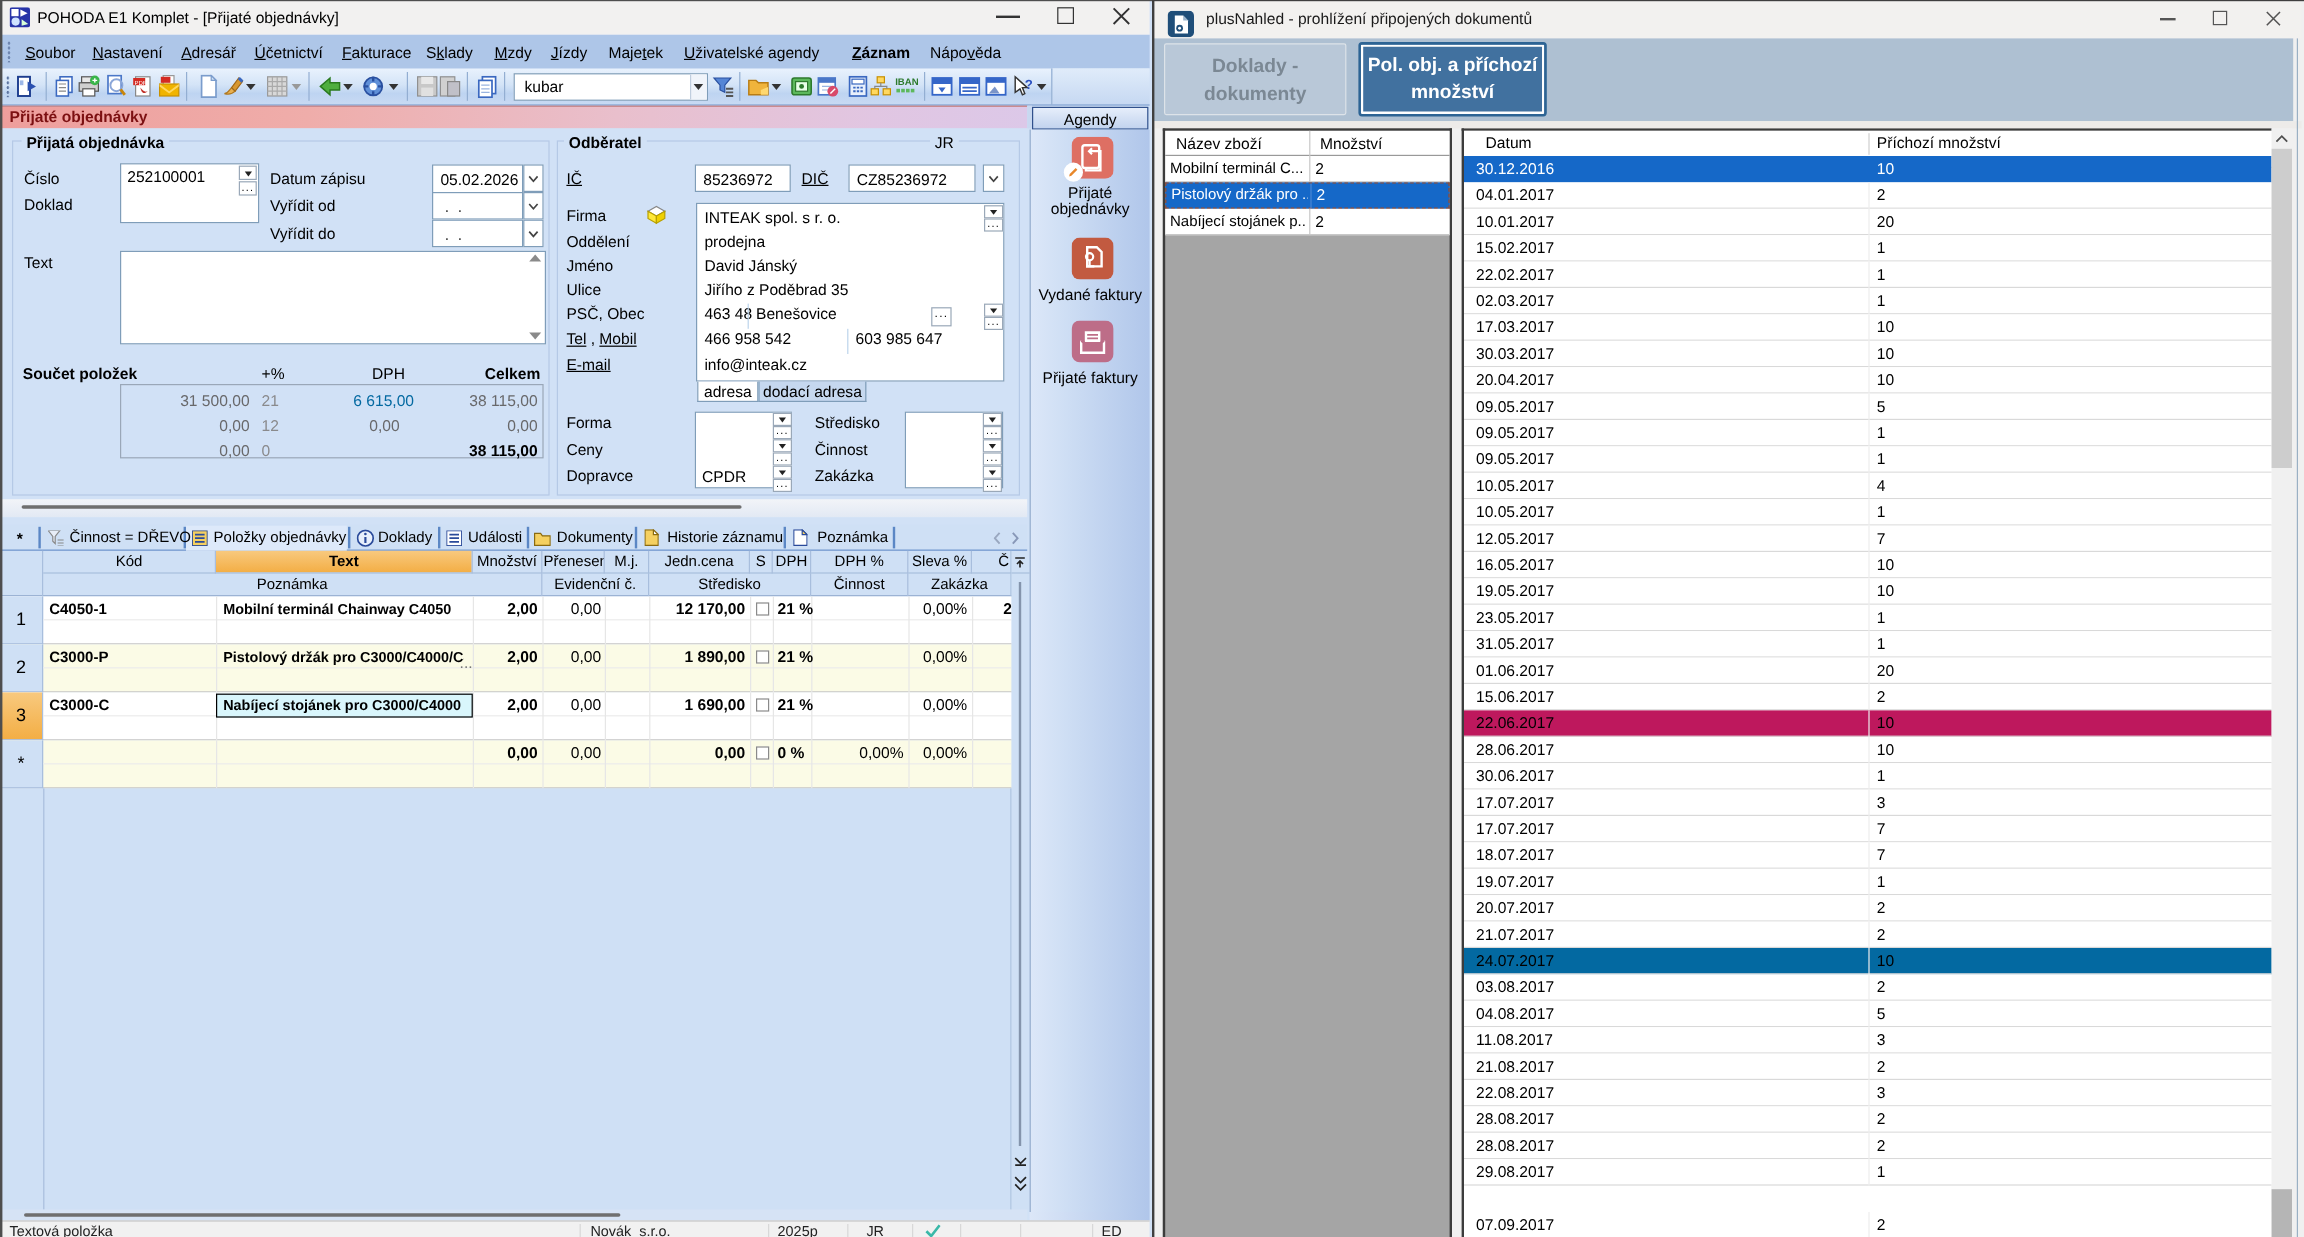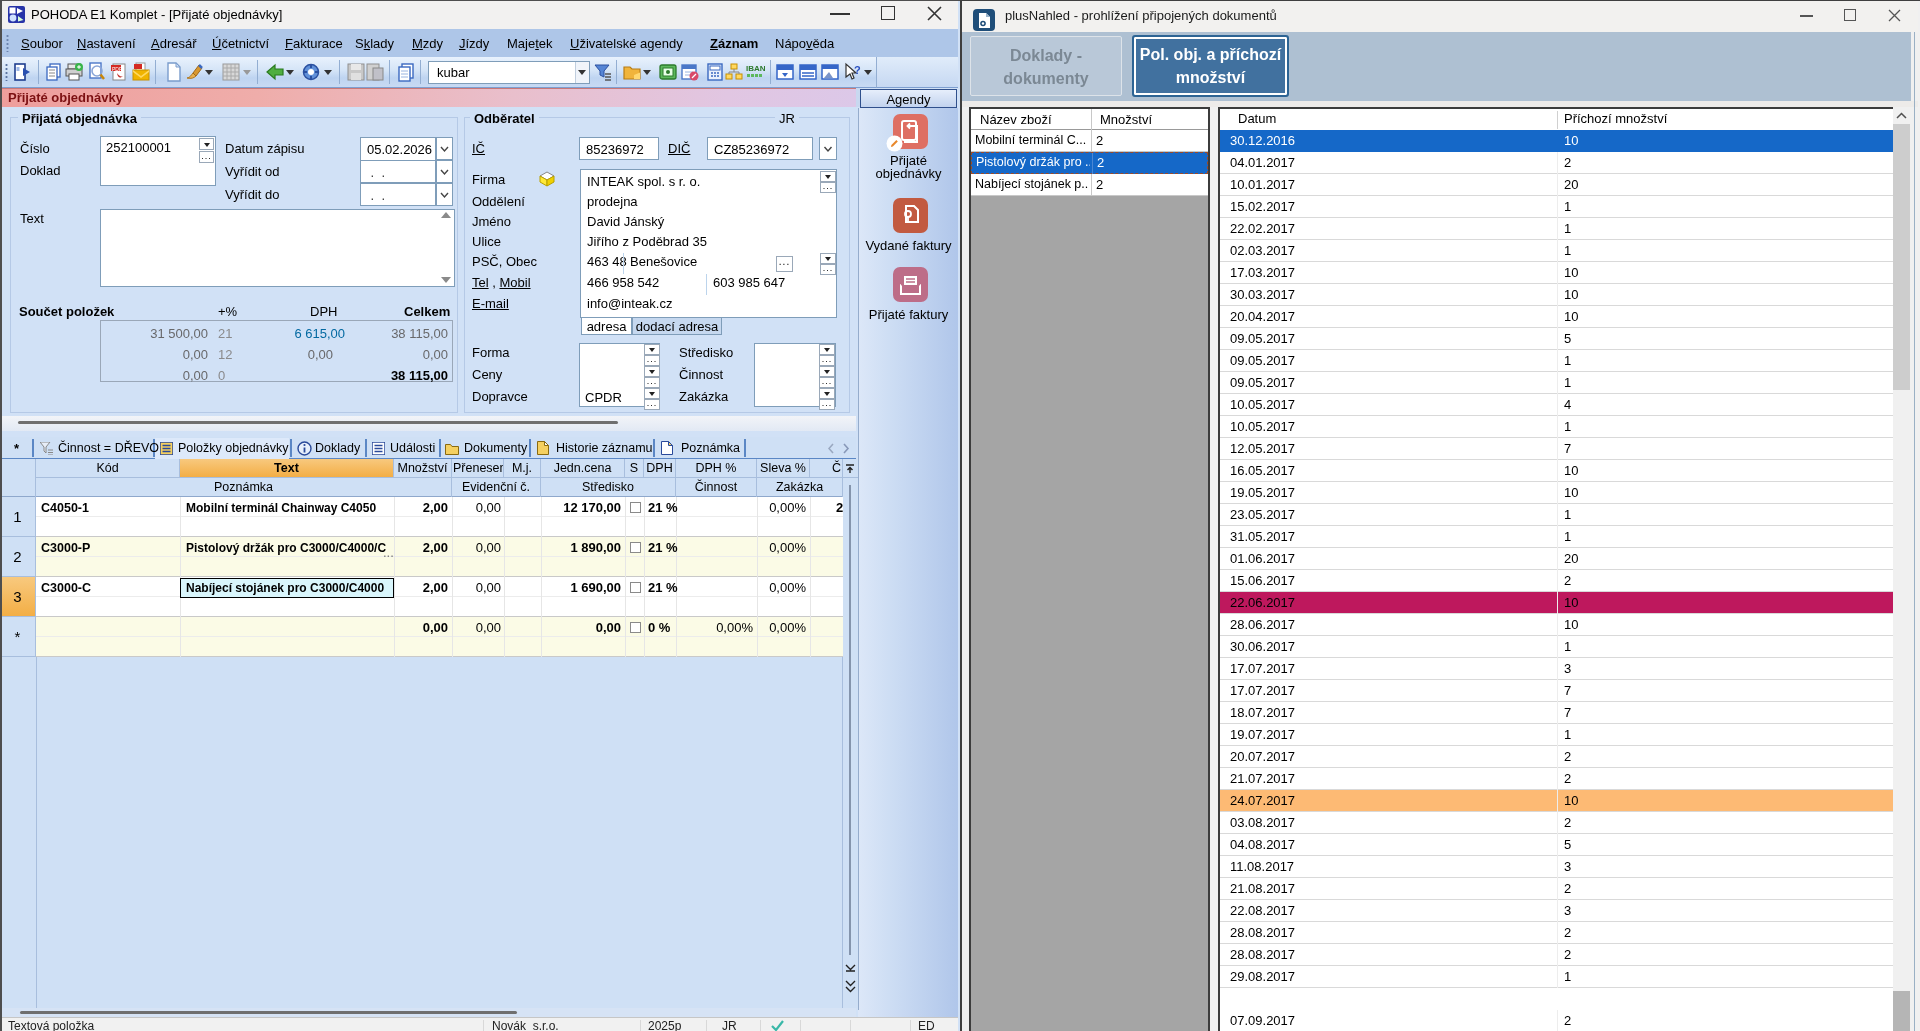--- a/index.html
+++ b/index.html
@@ -738,21 +738,21 @@
 <div class="ab" style="left:0;top:637px;width:673px;height:22px;background:#fff;border-bottom:1px solid #d9d9d9;">
         <div class="ab" style="left:10px;top:3px;">20.07.2017</div>
         <div class="ab" style="left:344px;top:3px;">2</div>
         <div class="ab" style="left:337px;top:0;width:1px;height:22px;background:#ededed;"></div>
       </div>
 <div class="ab" style="left:0;top:659px;width:673px;height:22px;background:#fff;border-bottom:1px solid #d9d9d9;">
         <div class="ab" style="left:10px;top:3px;">21.07.2017</div>
         <div class="ab" style="left:344px;top:3px;">2</div>
         <div class="ab" style="left:337px;top:0;width:1px;height:22px;background:#ededed;"></div>
       </div>
-<div class="ab" style="left:0;top:681px;width:673px;height:22px;background:#fdba74;border-bottom:1px solid #d9d9d9;">
+<div class="ab" style="left:0;top:681px;width:673px;height:22px;background:#0369a1;border-bottom:1px solid #d9d9d9;">
         <div class="ab" style="left:10px;top:3px;">24.07.2017</div>
         <div class="ab" style="left:344px;top:3px;">10</div>
         <div class="ab" style="left:337px;top:0;width:1px;height:22px;background:#ededed;"></div>
       </div>
 <div class="ab" style="left:0;top:703px;width:673px;height:22px;background:#fff;border-bottom:1px solid #d9d9d9;">
         <div class="ab" style="left:10px;top:3px;">03.08.2017</div>
         <div class="ab" style="left:344px;top:3px;">2</div>
         <div class="ab" style="left:337px;top:0;width:1px;height:22px;background:#ededed;"></div>
       </div>
 <div class="ab" style="left:0;top:725px;width:673px;height:22px;background:#fff;border-bottom:1px solid #d9d9d9;">

